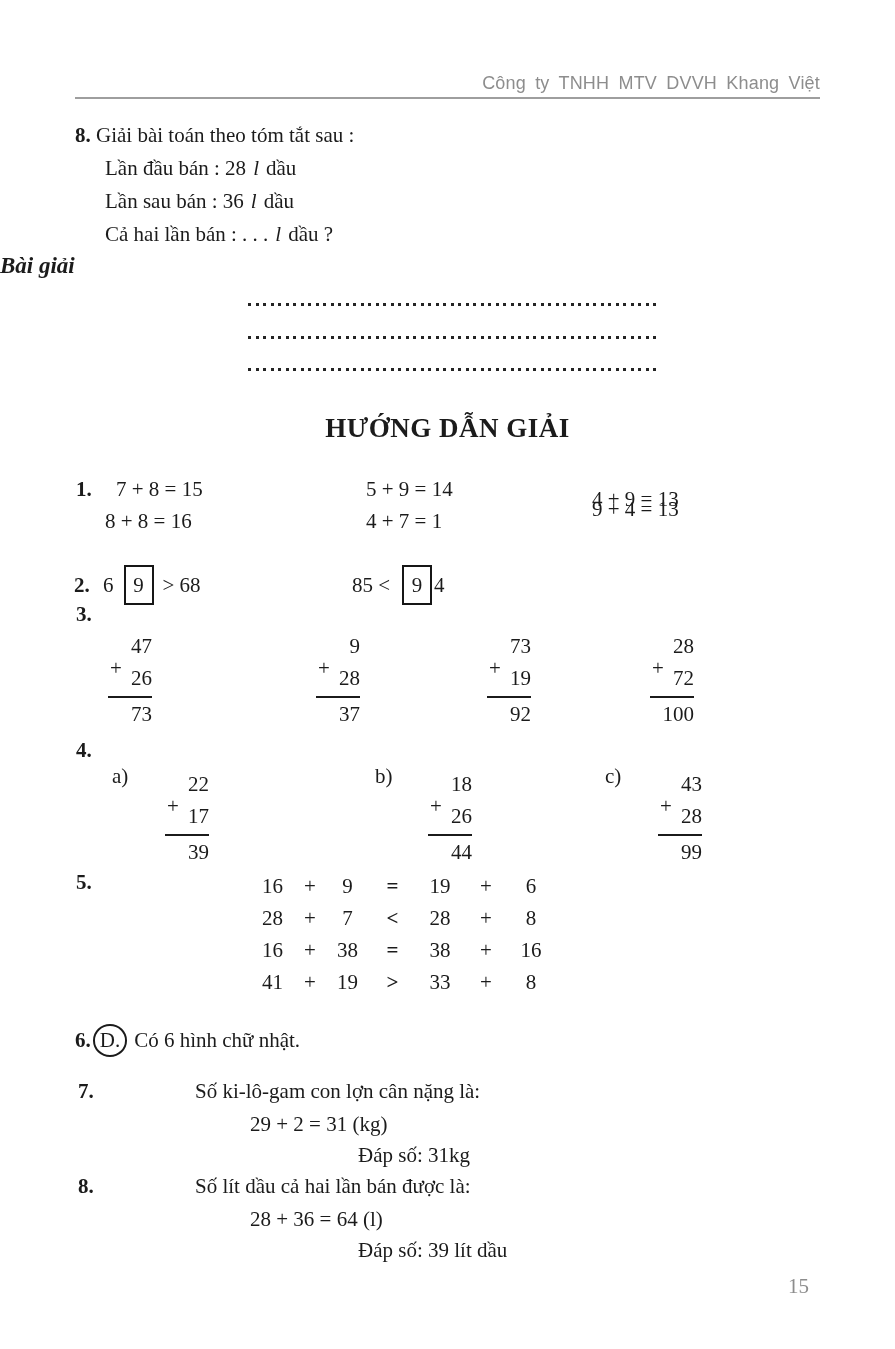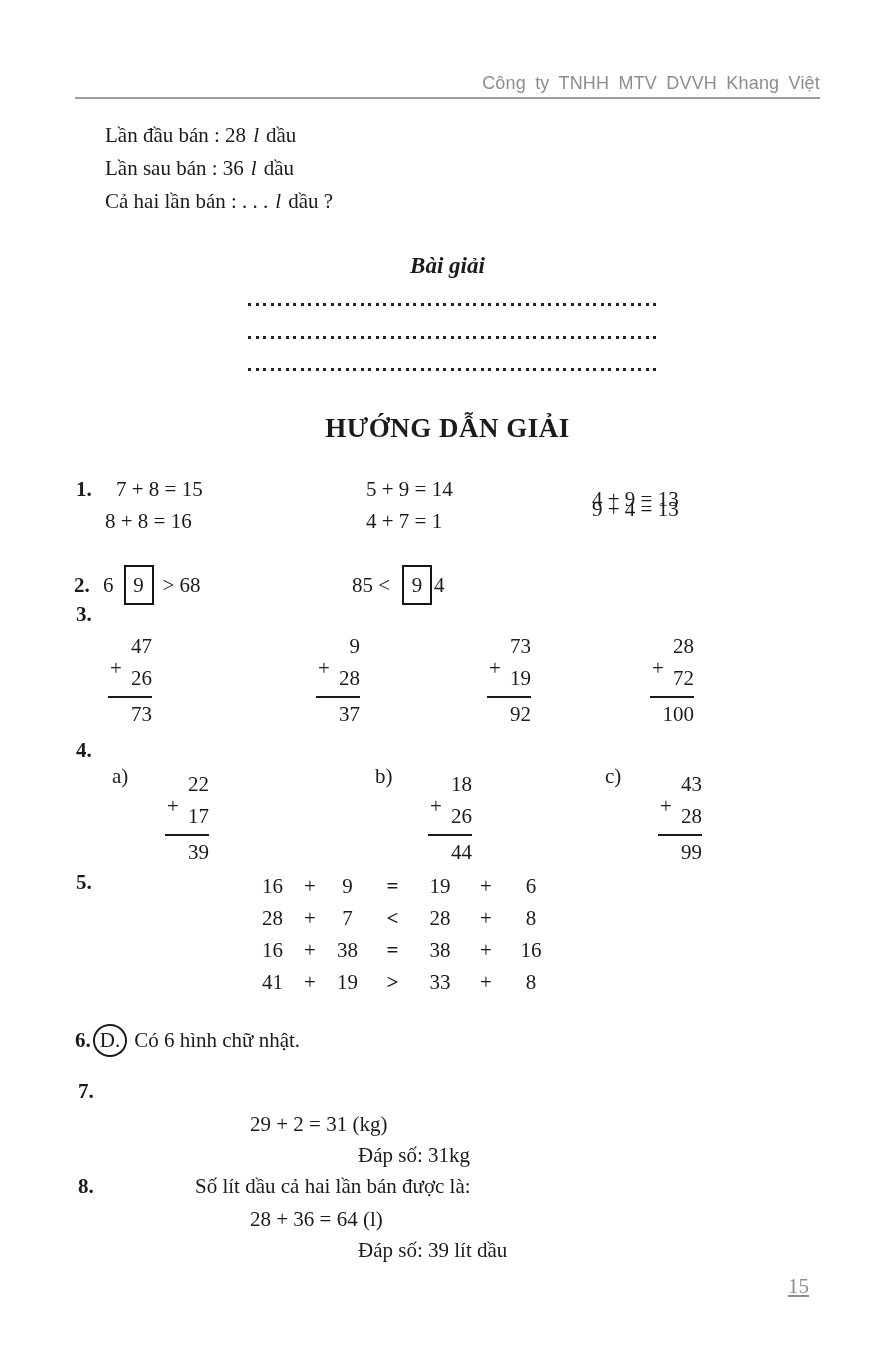--- a/index.html
+++ b/index.html
@@ -17,21 +17,21 @@
     font-family:"Liberation Sans","DejaVu Sans",sans-serif;
     font-size:18px; color:#8d8d8d; word-spacing:4px; letter-spacing:0.2px;
   }
   .rule { position:absolute; top:75px; left:75px; width:745px; border-top:2px solid #9e9e9e; }
 
   
   .ex8 { position:absolute; left:75px; top:97px; line-height:33px; }
   .ex8 .lines { padding-left:30px; }
   .unit { font-style:italic; margin:0 7px; }
   .sol-title {
-    position:absolute; top:231px; left:0; width:100%; text-align:center;
+    position:absolute; top:231px; left:0; width:100%; 
     font-weight:bold; font-style:italic; font-size:23px;
   }
   .dots {
     position:absolute; left:248px; width:412px; height:3px;
     background:repeating-linear-gradient(to right,#242424 0 3px,transparent 3px 7.5px);
   }
 
   .section-heading {
     position:absolute; top:391px; left:0; width:100%; text-align:center;
     font-weight:bold; font-size:27px; letter-spacing:0.5px;
@@ -67,31 +67,35 @@
   .p5grid .op { font-weight:bold; }
 
   
   .p6 { position:absolute; left:75px; top:998px; display:flex; align-items:center; height:40px; }
   .circle {
     display:flex; align-items:center; justify-content:center;
     min-width:30px; height:33px; padding:1px 5px; box-sizing:border-box;
     border:2px solid #1b1b1b; border-radius:50%; margin:0 7px 0 2px;
   }
 
-  .pagenum { position:absolute; left:788px; top:1252px; color:#8d8d8d; font-size:21px;text-decoration:underline; }
+  .pagenum { position:absolute; left:788px; top:1252px; color:#8d8d8d; font-size:21px; }
 </style>
 </head>
 <body>
 
 <div class="page">
 
   <div class="company">Công ty TNHH MTV DVVH Khang Việt</div>
   <div class="rule"></div>
 
   <div class="ex8">
+    <div>
+      <span class="bold">8.</span>
+      <span>Giải bài toán theo tóm tắt sau :</span>
+    </div>
     <div class="lines">
       <div>
         <span>Lần đầu bán : 28</span><span class="unit">l</span><span>dầu</span>
       </div>
       <div>
         <span>Lần sau bán : 36</span><span class="unit">l</span><span>dầu</span>
       </div>
       <div>
         <span>Cả hai lần bán : . . .</span><span class="unit">l</span><span>dầu ?</span>
       </div>
@@ -220,20 +224,21 @@
       <span class="c">8</span>
   </div>
 
   <div class="p6">
     <span class="bold">6.</span>
     <span class="circle">D.</span>
     <span>Có 6 hình chữ nhật.</span>
   </div>
 
   <div class="abs bold" style="left:78px;top:1057px">7.</div>
+  <div class="abs" style="left:195px;top:1057px">Số ki-lô-gam con lợn cân nặng là:</div>
   <div class="abs" style="left:250px;top:1090px">29 + 2 = 31 (kg)</div>
   <div class="abs" style="left:358px;top:1121px">Đáp số: 31kg</div>
 
   <div class="abs bold" style="left:78px;top:1152px">8.</div>
   <div class="abs" style="left:195px;top:1152px">Số lít dầu cả hai lần bán được là:</div>
   <div class="abs" style="left:250px;top:1185px">28 + 36 = 64 (l)</div>
   <div class="abs" style="left:358px;top:1216px">Đáp số: 39 lít dầu</div>
 
   <div class="pagenum">15</div>
 

